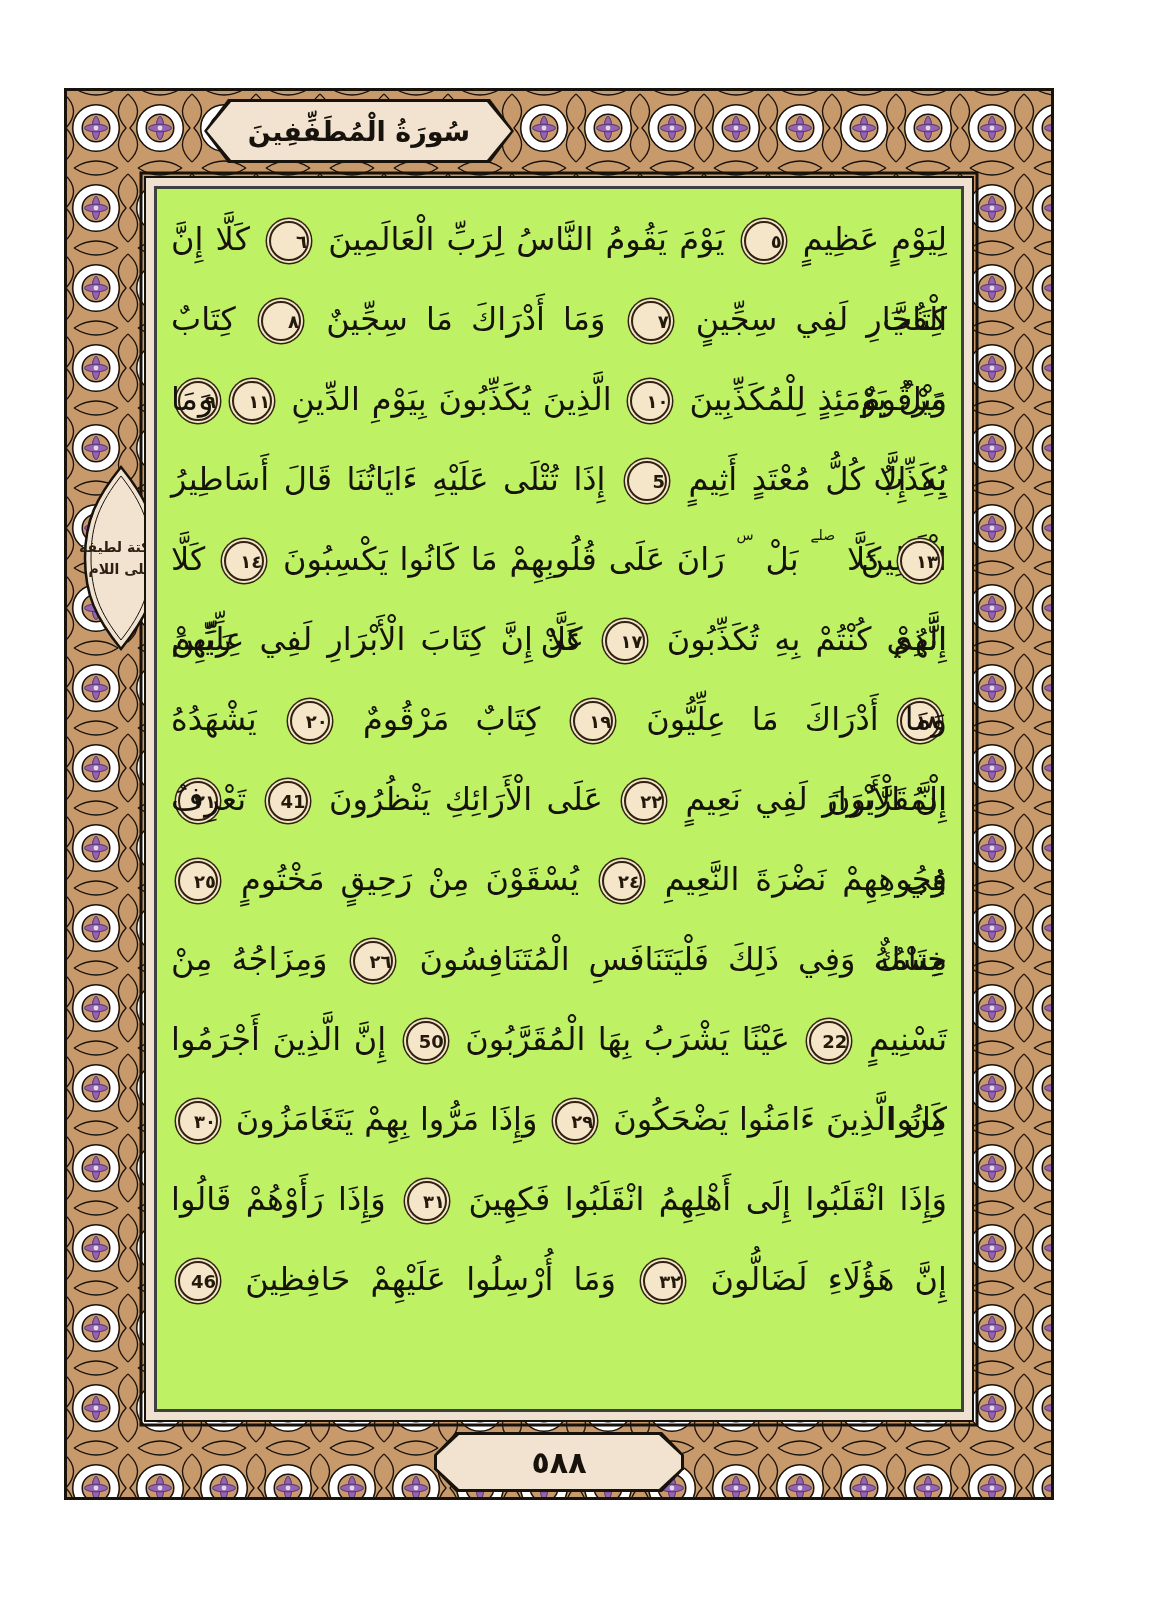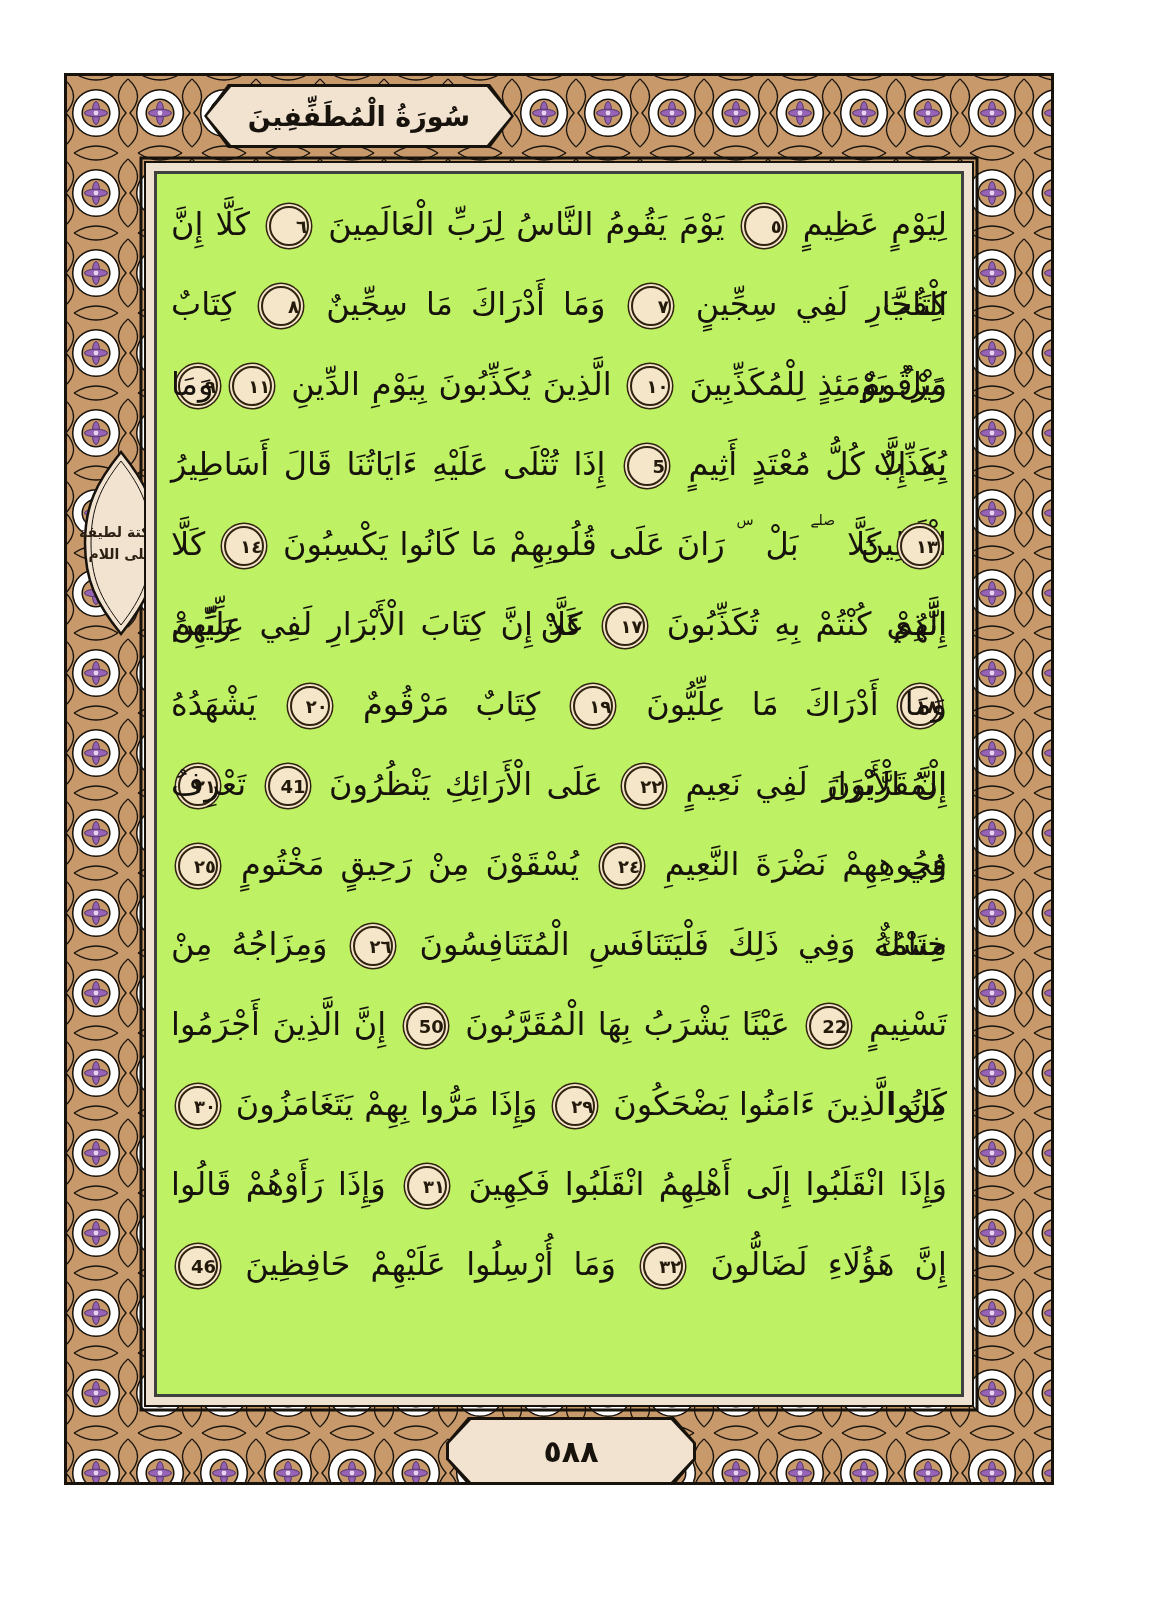--- a/index.html
+++ b/index.html
@@ -1,20 +1,20 @@
 <!DOCTYPE html>
 <html lang="ar" dir="rtl"><head>
 <meta charset="utf-8">
 <style>
   html,body { margin:0; padding:0; background:#ffffff; }
   .page {
     position:relative; width:1151px; height:1600px; background:#ffffff;
     font-family:"DejaVu Sans", sans-serif; overflow:hidden; direction:rtl;
   }
-  .frame { position:absolute; left:64px; top:73px; width:990px; height:1412px; }
+  .frame { position:absolute; left:64px; top:88px; width:990px; height:1412px; }
   .border-svg { position:absolute; left:0; top:0; display:block; }
 
   
   .inner {
     position:absolute; left:80px; top:88px; width:830px; height:1246px;
     background:#EFE1CF; border:2px solid #17120C; box-sizing:border-box;
   }
   .text-panel {
     position:absolute; inset:8px; background:#bef264;
     border:3px solid #404040; box-sizing:border-box; padding:10px 14px 0 14px;
@@ -43,21 +43,21 @@
   .cartouche .shell { inset:0; background:#17120C; }
   .cartouche .fill  { inset:3px; background:#F1E3D0; }
   .cartouche .label {
     position:absolute; inset:0; display:flex; align-items:center; justify-content:center;
     font-size:27px; font-weight:bold; color:#17120C;
   }
   .c-surah { left:140px; width:310px; }
   .c-juz   { left:590px; width:345px; }
 
   
-  .page-cartouche { position:absolute; left:50%; top:1344px; width:250px; height:68px; transform:translateX(-50%);margin-left:12px; }
+  .page-cartouche { position:absolute; left:50%; top:1344px; width:250px; height:60px; transform:translateX(-50%); }
   .page-cartouche .shell, .page-cartouche .fill {
     position:absolute;
     clip-path:polygon(22px 0, calc(100% - 22px) 0, 100% 38%, 100% 62%, calc(100% - 22px) 100%, 22px 100%, 0 62%, 0 38%);
   }
   .page-cartouche .shell { inset:0; background:#17120C; }
   .page-cartouche .fill  { inset:3px; background:#F1E3D0; }
   .page-cartouche .label {
     position:absolute; inset:0; display:flex; align-items:center; justify-content:center;
     font-size:30px; font-weight:bold; color:#17120C; letter-spacing:6px;
   }

